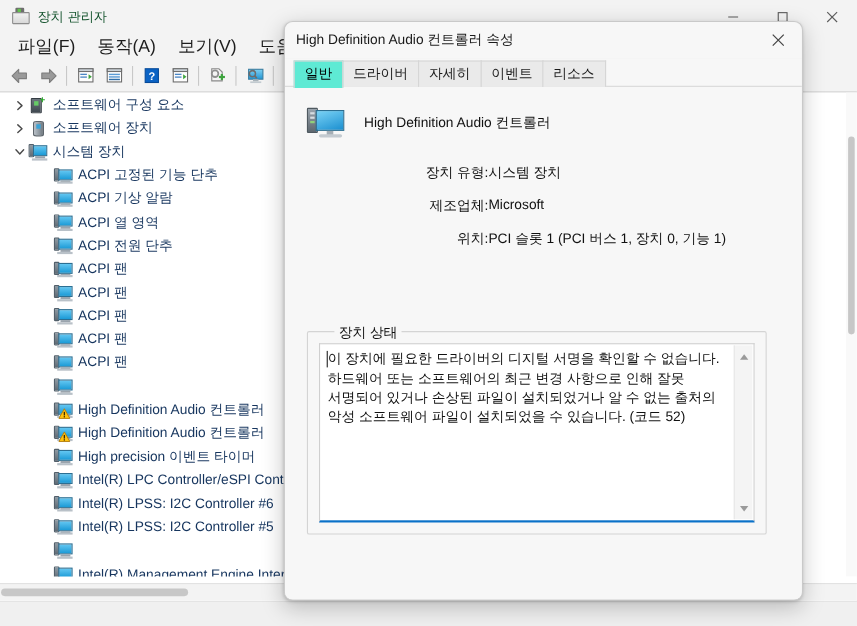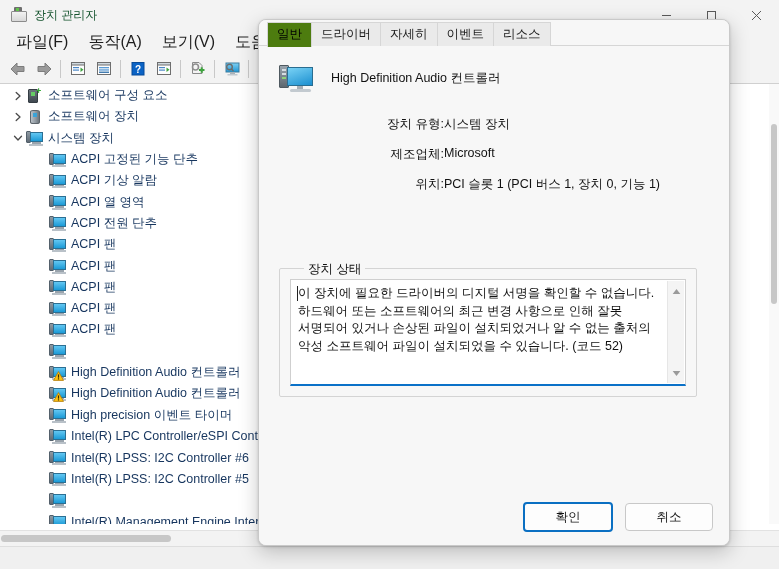--- a/index.html
+++ b/index.html
@@ -333,21 +333,21 @@
     padding: 3px 9px 4px 9px;
     border: 1px solid #d6d6d6;
     border-bottom: none;
     background: #eaeaea;
     margin-right: -1px;
     position: relative;
     z-index: 1;
     line-height: 16px;
   }
   .tab.active {
-    background: #4d7c0f;
+    background: #5eead4;
     z-index: 3;
     padding-bottom: 5px;
     margin-bottom: -1px;
     color: #000;
   }
   .dlg-body {
     flex: 1;
     background: #f7f7f7;
     padding: 10px 12px 0 12px;
     position: relative;
@@ -439,21 +439,21 @@
     background: #f7f7f7;
     padding: 0 4px;
     font-size: 12.5px;
     color: #111;
   }
   .status-textbox {
     position: relative;
     background: #ffffff;
     border: 1px solid #cfcfcf;
     border-bottom: 2px solid #0a71c8;
-    height: 107px;
+    height: 163px;
     box-sizing: border-box;
     overflow: hidden;
   }
   .status-text {
     font-size: 12.5px;
     line-height: 17.5px;
     color: #111;
     padding: 5px 20px 5px 7px;
     word-break: keep-all;
   }
@@ -869,20 +869,29 @@
     <div class="hscroll-track">
       <div class="hscroll-thumb"></div>
     </div>
   </div>
 
   <div class="statusbar"></div>
 </div>
 
 <div id="properties-dialog">
 
+  <div class="dlg-titlebar">
+    <span class="dlg-title-text">High Definition Audio 컨트롤러 속성</span>
+    <div class="dlg-close">
+      <svg width="13" height="13" viewBox="0 0 13 13">
+          <line x1="1.5" y1="1.5" x2="11.5" y2="11.5" stroke="currentColor" stroke-width="1.1"></line>
+          <line x1="11.5" y1="1.5" x2="1.5" y2="11.5" stroke="currentColor" stroke-width="1.1"></line>
+        </svg>
+    </div>
+  </div>
 
   <div class="tabstrip" id="tabstrip">
       <div class="tab active">일반</div>
       <div class="tab">드라이버</div>
       <div class="tab">자세히</div>
       <div class="tab">이벤트</div>
       <div class="tab">리소스</div>
     </div>
 
   <div class="dlg-body">
@@ -927,17 +936,13 @@
           <div class="tb-arrow down">
             <svg width="9" height="7" viewBox="0 0 9 7">
                 <path d="M4.5 6 L0.7 1 L8.3 1 Z" fill="currentColor"></path>
               </svg>
           </div>
         </div>
       </div>
     </div>
   </div>
 
-  <div class="dlg-footer">
-    <div class="btn default">확인</div>
-    <div class="btn">취소</div>
-  </div>
 </div>
 
 </body></html>

